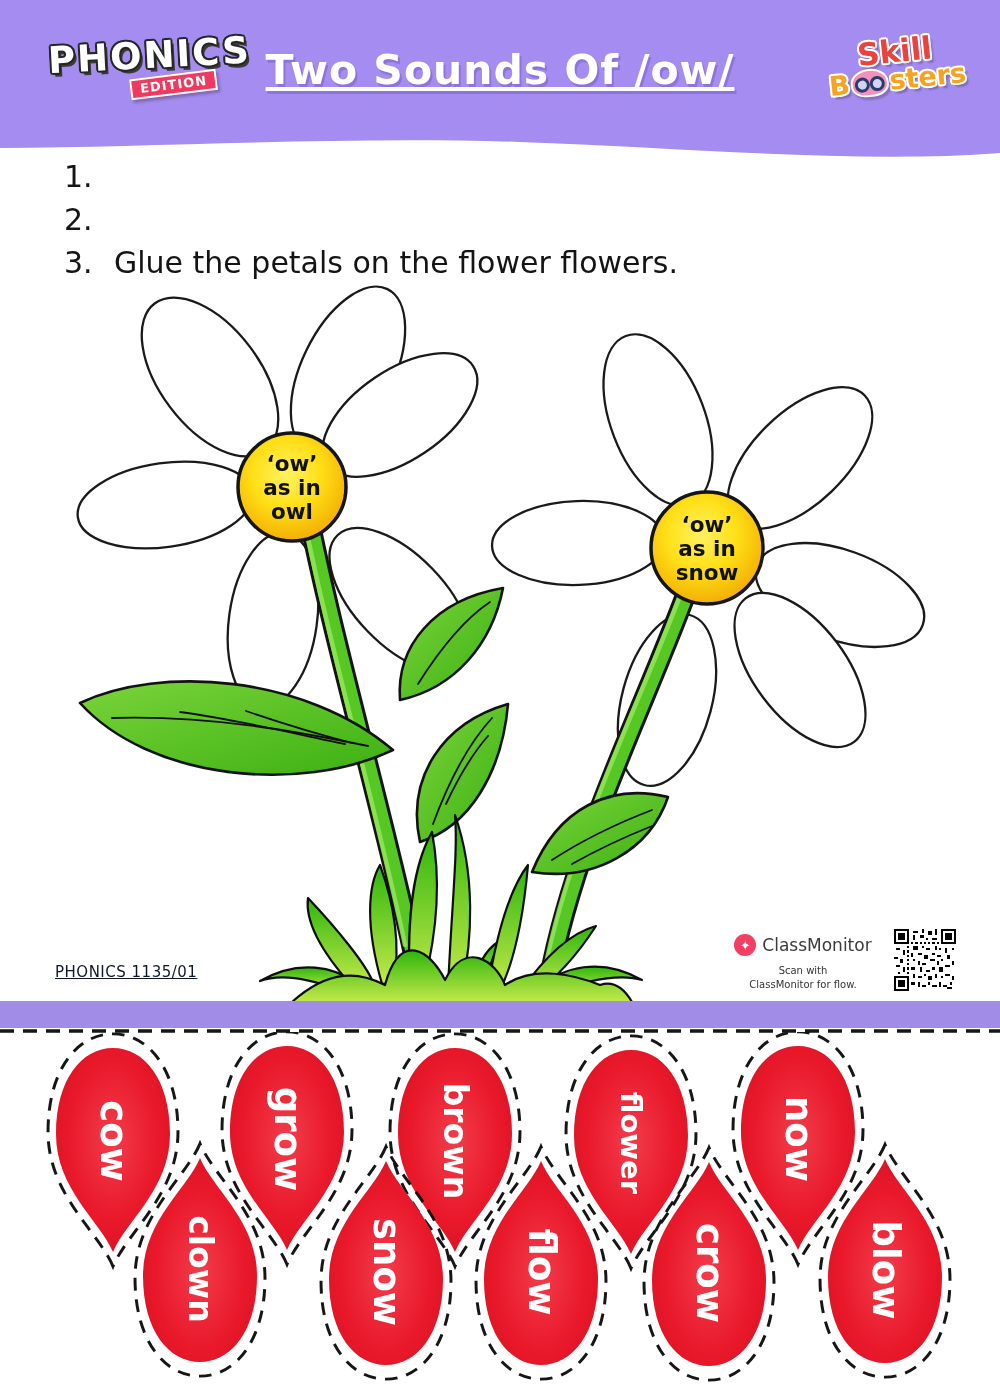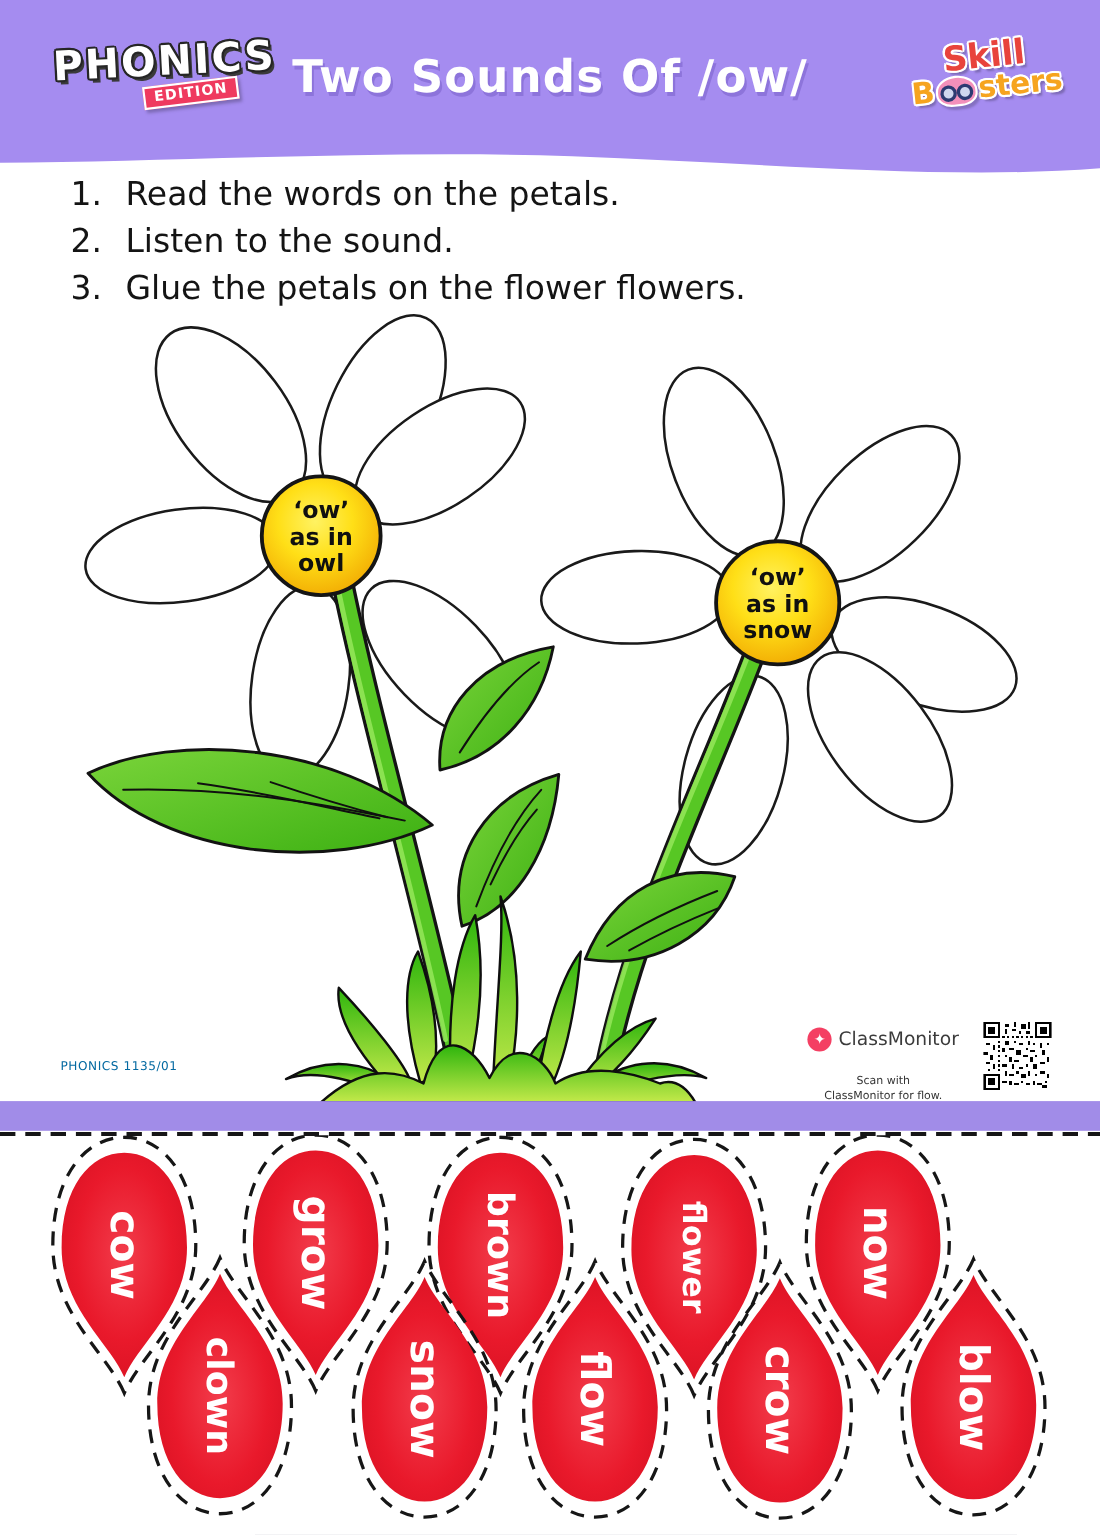--- a/index.html
+++ b/index.html
@@ -2,21 +2,21 @@
 <html><head>
 <meta charset="utf-8">
 <style>
   html,body{margin:0;padding:0;background:#e9e9ee;}
   .page{position:relative;width:1000px;height:1395px;background:#ffffff;overflow:hidden;
         font-family:"DejaVu Sans","Liberation Sans",sans-serif;}
   
   .header-svg{position:absolute;top:0;left:0;display:block;}
   .page-title{position:absolute;top:46px;left:0;width:100%;text-align:center;
     font-size:41px;font-weight:bold;color:#ffffff;letter-spacing:1px;
-    text-shadow:2px 3px 0 rgba(125,100,205,.6);}
+    text-shadow:2px 3px 0 rgba(125,100,205,.6);text-decoration:underline;}
   .phonics-logo{position:absolute;top:34px;left:48px;width:200px;}
   .logo-word{font-size:37px;font-weight:bold;color:#ffffff;letter-spacing:2px;transform:rotate(-3deg);
     text-shadow:-2px 0 #262626,2px 0 #262626,0 -2px #262626,0 2px #262626,
       -1.5px -1.5px #262626,1.5px -1.5px #262626,-1.5px 1.5px #262626,1.5px 1.5px #262626,
       3px 4px 0 #3a3a3a;}
   .logo-badge{position:absolute;left:82px;top:40px;background:#ef3a5f;color:#fff;
     font-size:13px;font-weight:bold;letter-spacing:1px;padding:1px 8px;border:2px solid #ffffff;
     transform:rotate(-7deg);box-shadow:2px 3px 3px rgba(0,0,0,.25);}
   .skill-boosters{position:absolute;top:36px;right:34px;width:140px;text-align:center;transform:rotate(-6deg);}
   .brand-skill{font-size:31px;font-weight:bold;color:#e8433c;line-height:30px;
@@ -35,27 +35,27 @@
   
   .instructions{position:absolute;top:160px;left:64px;color:#141414;}
   .instr-row{display:flex;font-size:30px;line-height:33px;margin-bottom:10px;}
   .instr-num{width:50px;flex:0 0 50px;}
   
   .scene{position:absolute;top:280px;left:0;}
   .wpetal{fill:#ffffff;stroke:#1a1a1a;stroke-width:2.3;}
   .center-line{font-size:21.5px;font-weight:bold;fill:#101010;text-anchor:middle;}
   .vein{fill:none;stroke:#101010;stroke-width:1.8;stroke-linecap:round;}
   
-  .footer-code{position:absolute;top:963px;left:55px;font-size:11px;color:#0369a1;letter-spacing:.5px;}
+  .footer-code{position:absolute;top:963px;left:55px;font-size:15px;color:#0f172a;letter-spacing:.5px;text-decoration:underline;}
   .cm-block{position:absolute;top:934px;left:733px;width:140px;text-align:center;}
   .cm-row{display:flex;align-items:center;justify-content:center;gap:6px;}
   .cm-icon{width:22px;height:22px;border-radius:50%;background:#f43f63;color:#fff;
     display:flex;align-items:center;justify-content:center;font-size:13px;}
   .cm-name{font-size:17px;font-weight:normal;color:#3b3b3b;}
-  .cm-tag{margin-top:20px;font-size:10px;color:#333;line-height:1.35;}
+  .cm-tag{margin-top:8px;font-size:10px;color:#333;line-height:1.35;}
   .qr{position:absolute;top:929px;left:894px;}
   
   .band{position:absolute;top:1001px;left:0;width:1000px;height:27px;background:#a18ce8;}
   .cutline-svg{position:absolute;top:1027px;left:0;}
   
   .sheet{position:absolute;top:1032px;left:0;}
   .cut{fill:none;stroke:#161616;stroke-width:2.6;stroke-dasharray:11 8;}
   .petal-word{font-size:37px;font-weight:bold;fill:#ffffff;text-anchor:middle;dominant-baseline:central;}
   .w5{font-size:33px;} .w6{font-size:29px;}
 </style>
@@ -80,25 +80,23 @@
     <div class="brand-boosters">
       <span>B</span>
         <span class="brain"></span>
         <span>sters</span>
     </div>
   </div>
 
   <div class="instructions">
     <div class="instr-row">
       <span class="instr-num">1.</span>
-      <span>Read the words on the petals.</span>
     </div>
     <div class="instr-row">
       <span class="instr-num">2.</span>
-      <span>Listen to the sound.</span>
     </div>
     <div class="instr-row">
       <span class="instr-num">3.</span>
       <span>Glue the petals on the flower flowers.</span>
     </div>
   </div>
 
   <svg class="scene" width="1000" height="722" viewBox="0 0 1000 722">
     <defs>
       <radialGradient id="cGrad" cx="45%" cy="38%" r="70%">

